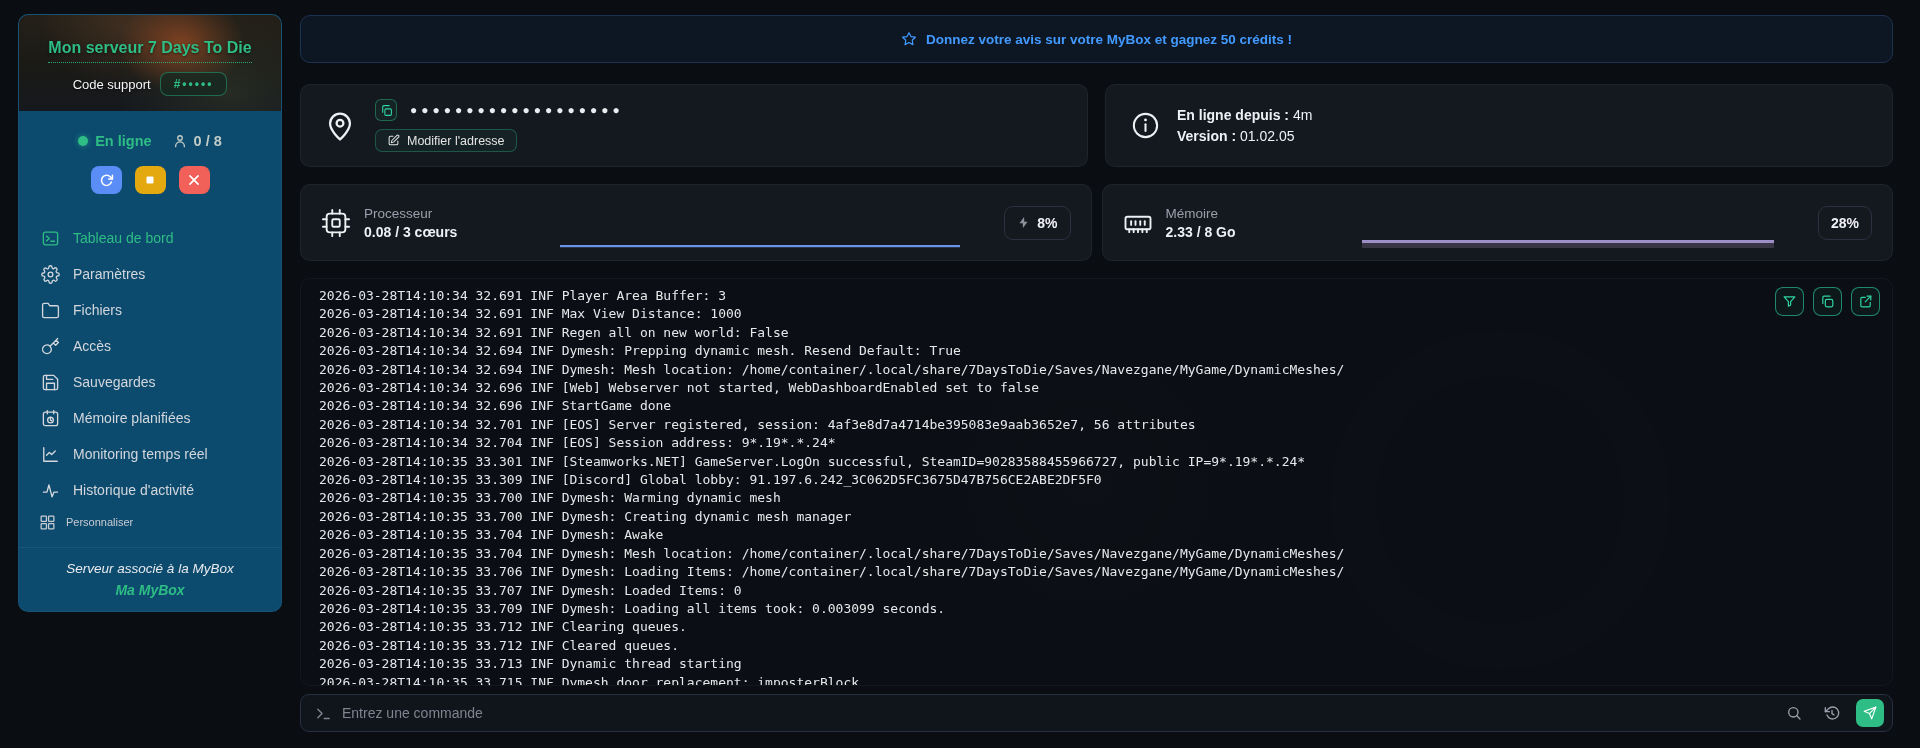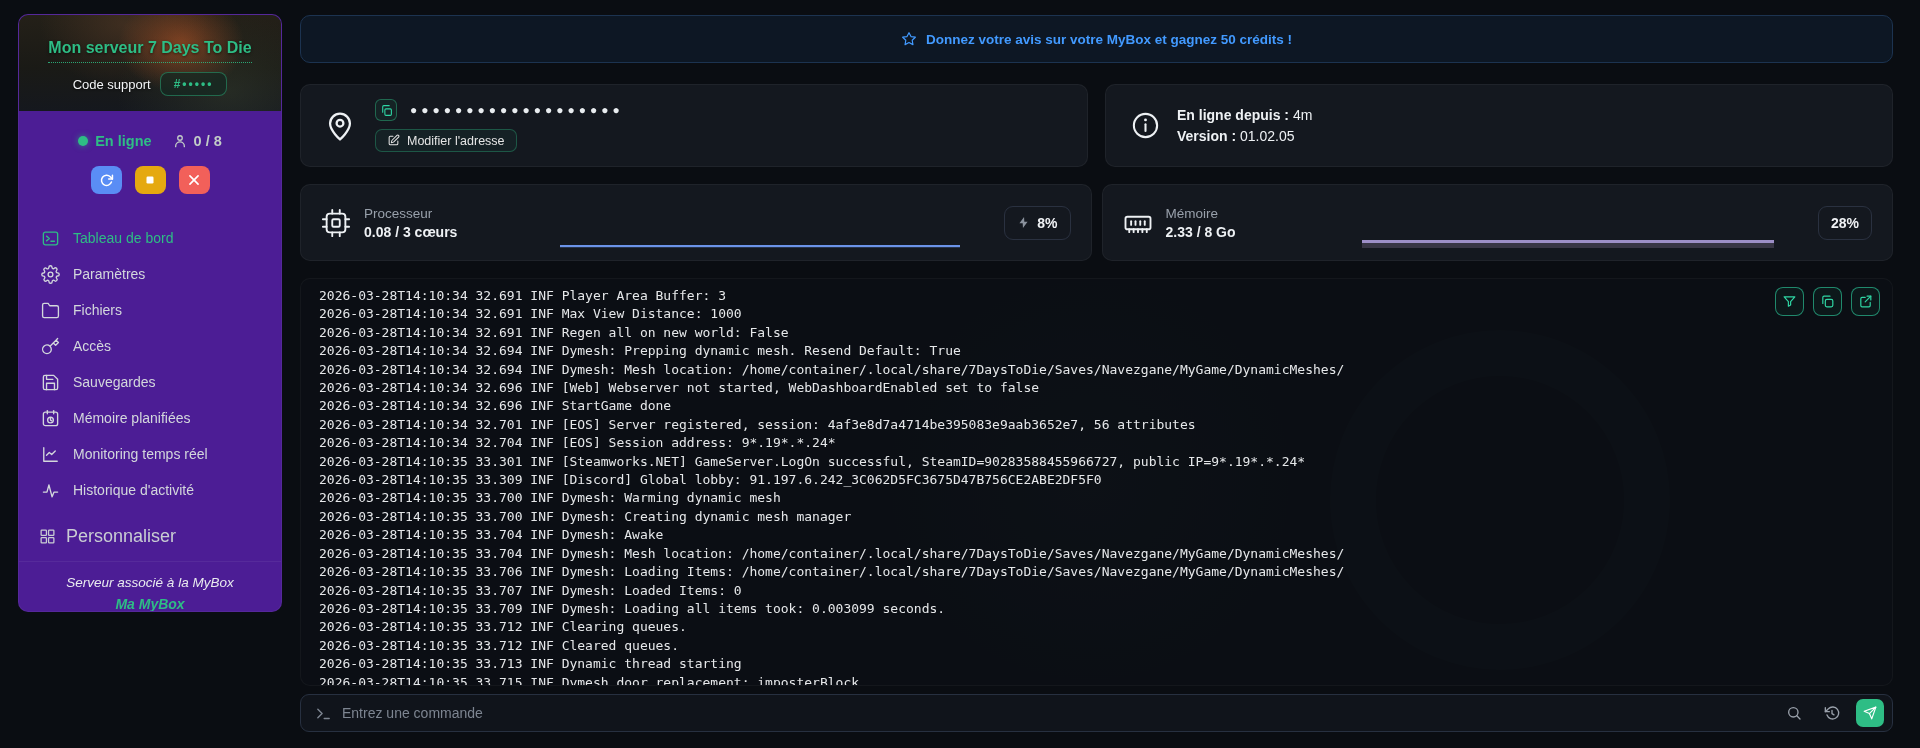--- a/index.html
+++ b/index.html
@@ -9,21 +9,21 @@
 
   
   .wm { position:absolute; border-radius:50%; pointer-events:none; }
   .wm1 { left:880px; top:270px; width:420px; height:420px;
          background:radial-gradient(circle, rgba(90,110,140,0.05), rgba(0,0,0,0) 70%); }
   .wm2 { left:1330px; top:330px; width:340px; height:340px;
          border:46px solid rgba(120,140,160,0.035); }
 
   
   .sidebar { position:absolute; left:18px; top:14px; width:264px; height:598px;
-    background:#4c1d95; border:1px solid rgba(255,255,255,0.05); border-radius:10px;
+    background:#0c4a6e; border:1px solid rgba(255,255,255,0.05); border-radius:10px;
     overflow:hidden; z-index:2; }
   .sb-header { position:relative; height:96px; padding-top:24px; text-align:center;
     background:
       radial-gradient(90px 70px at 62% 30%, rgba(196,90,40,0.55), rgba(0,0,0,0) 70%),
       radial-gradient(120px 90px at 40% 10%, rgba(90,60,40,0.5), rgba(0,0,0,0) 70%),
       radial-gradient(160px 110px at 80% 80%, rgba(60,70,50,0.4), rgba(0,0,0,0) 70%),
       linear-gradient(180deg, #242018 0%, #1a1a16 55%, #15181e 100%); }
   .sb-title { display:inline-block; font-size:16px; font-weight:bold; color:#2ebd85;
     border-bottom:1px dotted rgba(46,189,133,0.85); padding-bottom:5px;
     text-shadow:0 1px 3px rgba(0,0,0,0.6); }
@@ -40,22 +40,22 @@
   .ctl { width:31px; height:28px; border:none; border-radius:8px; display:flex;
     align-items:center; justify-content:center; cursor:pointer; color:#fff; }
   .ctl-restart { background:#5a8df5; }
   .ctl-stop { background:#e5a910; }
   .ctl-kill { background:#f2605a; }
   .nav { margin-top:26px; padding:0 22px; }
   .nav-item { display:flex; align-items:center; gap:13px; height:36px; color:#d3d7dc;
     font-size:14px; cursor:pointer; }
   .nav-item .nico { color:#d3d7dc; }
   .nav-item.active, .nav-item.active .nico { color:#2ebd85; }
-  .personalize { margin-top:14px; padding:0 20px; display:flex; align-items:center; gap:10px;
-    height:28px; color:#c9cdd3; font-size:18px; cursor:pointer; }
+  .personalize { padding:0 20px; display:flex; align-items:center; gap:10px;
+    height:28px; color:#c9cdd3; font-size:11px; cursor:pointer; }
   .sb-footer { margin-top:11px; border-top:1px solid rgba(255,255,255,0.06);
     padding:13px 10px 0; text-align:center; }
   .assoc { font-style:italic; font-size:13.5px; color:#e9ebef; }
   .mybox-link { margin-top:6px; font-style:italic; font-weight:bold; font-size:14px;
     color:#2ebd85; cursor:pointer; }
 
   
   .main { position:absolute; left:300px; top:15px; width:1593px; z-index:2; }
   .banner { height:48px; border-radius:10px; background:#0d1724; border:1px solid #1c3350;
     display:flex; align-items:center; justify-content:center; gap:9px; cursor:pointer; }

